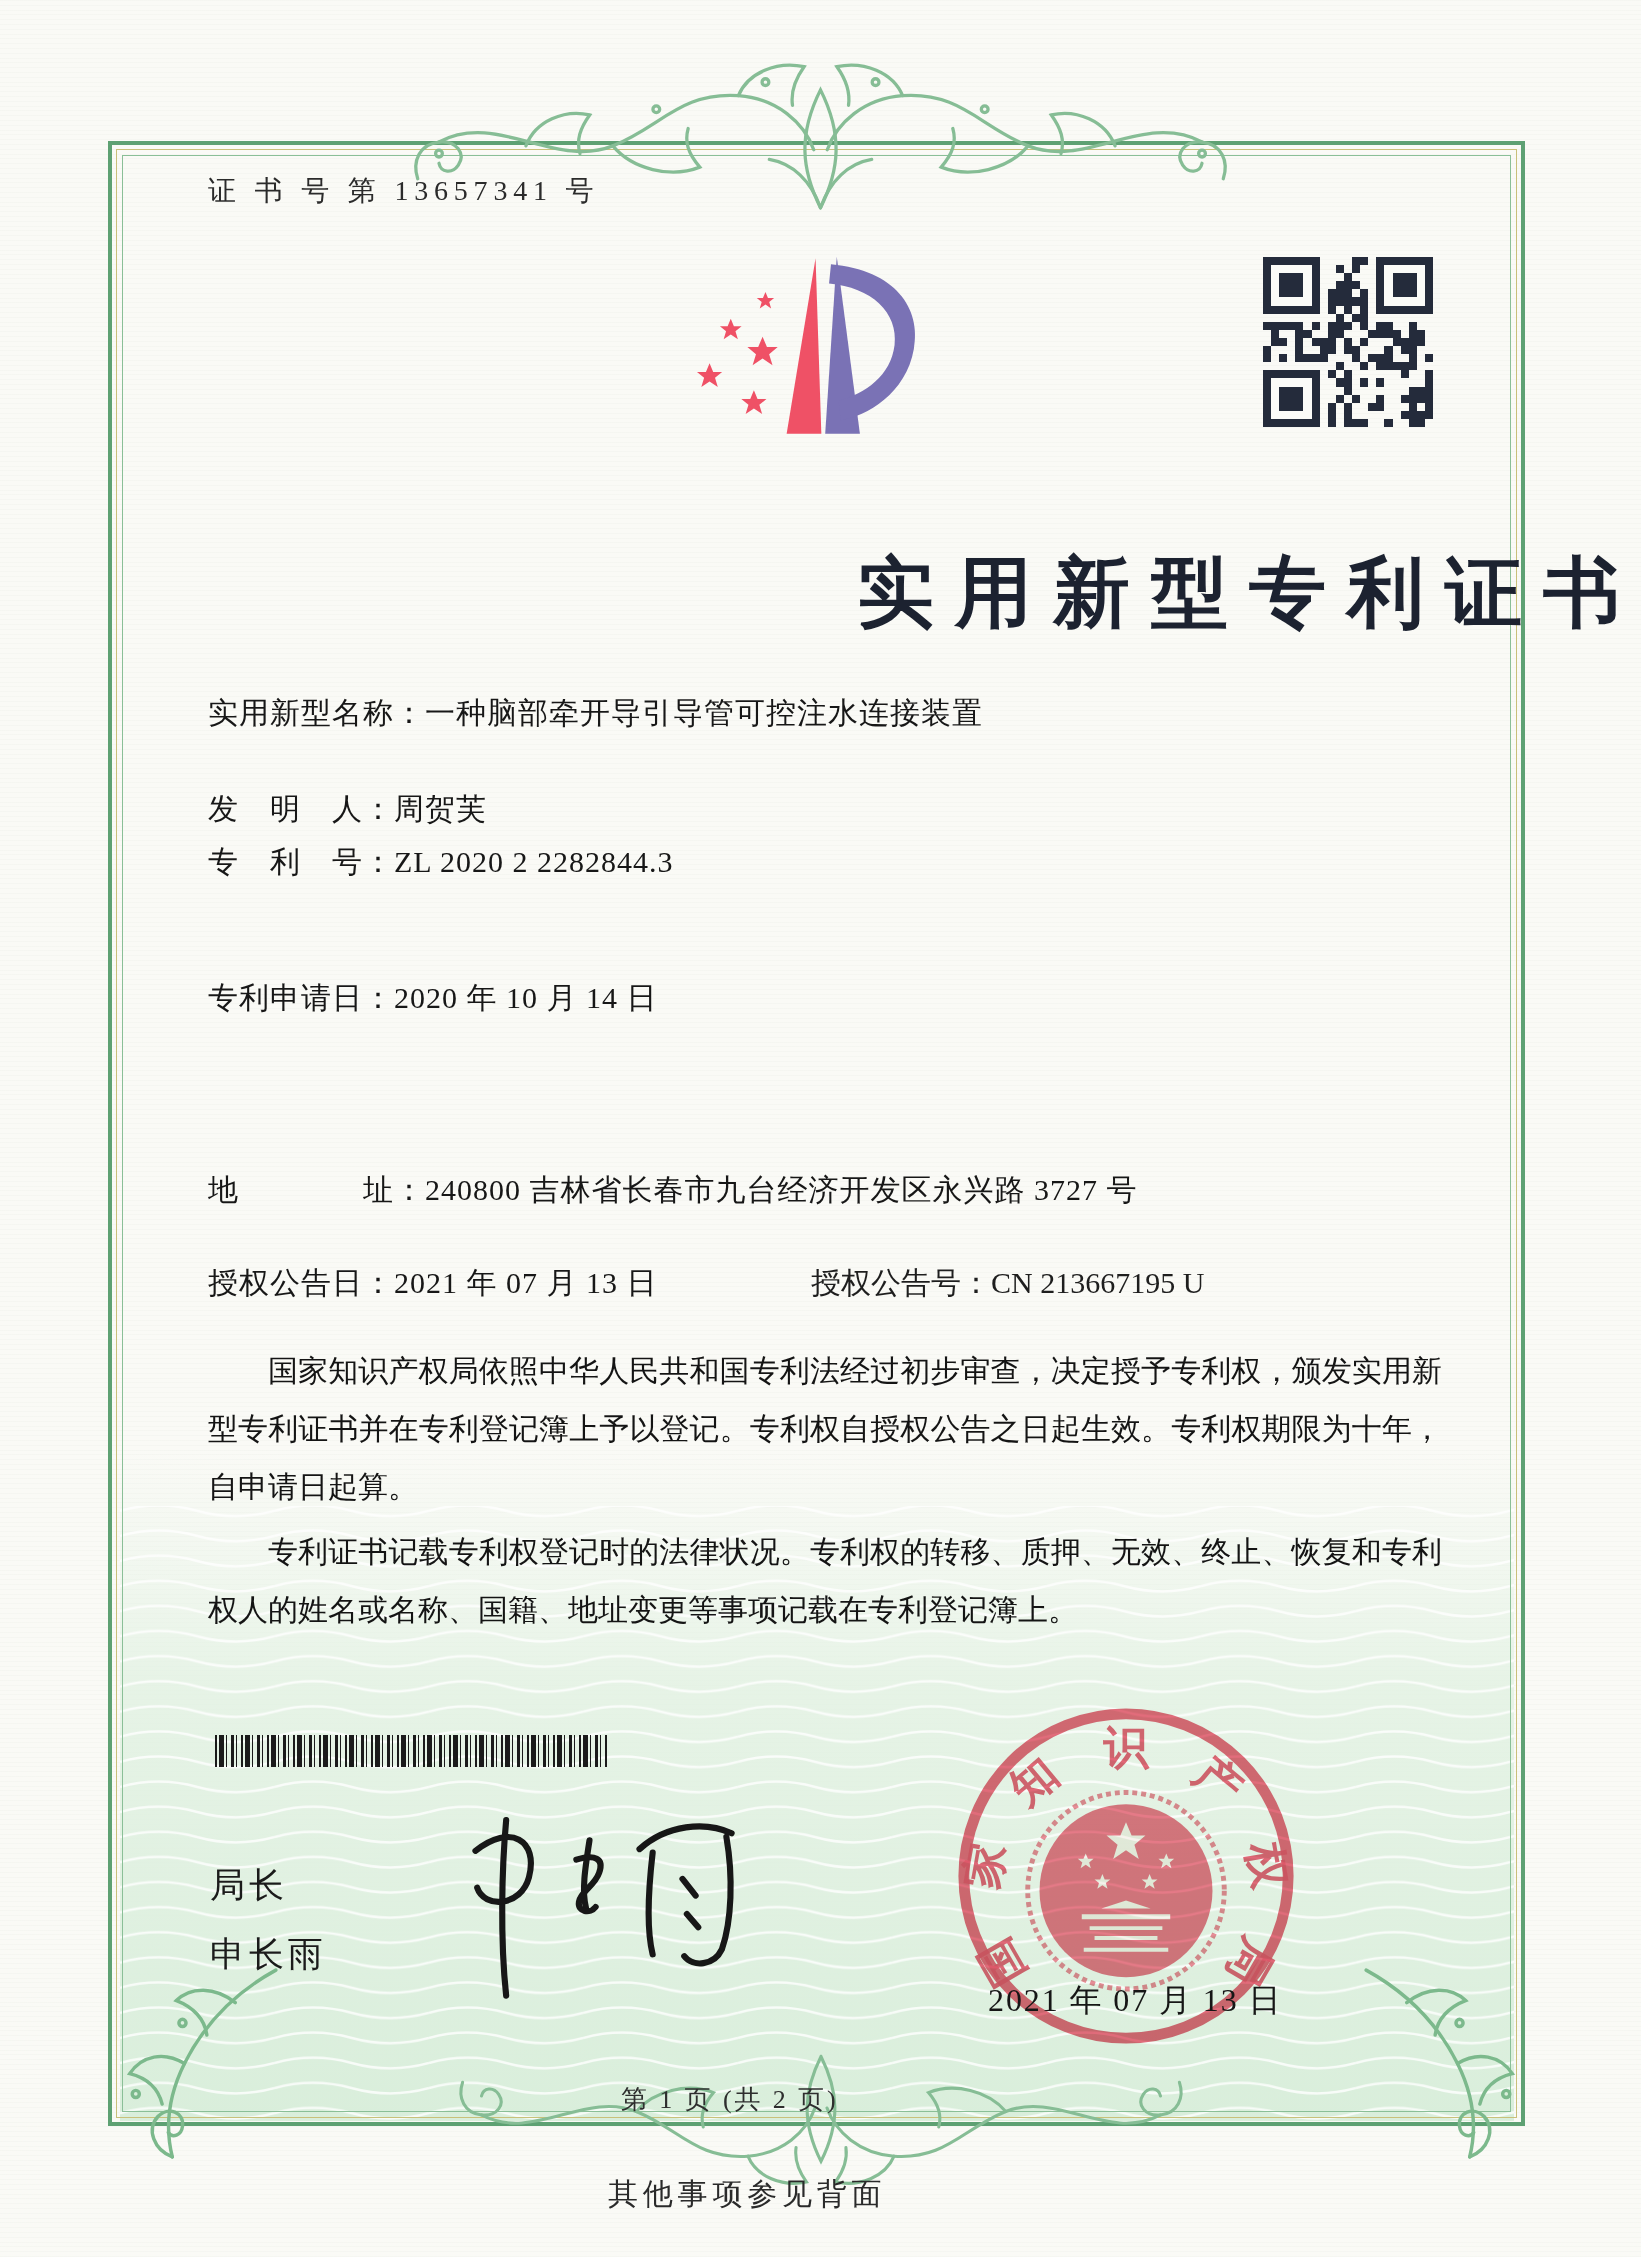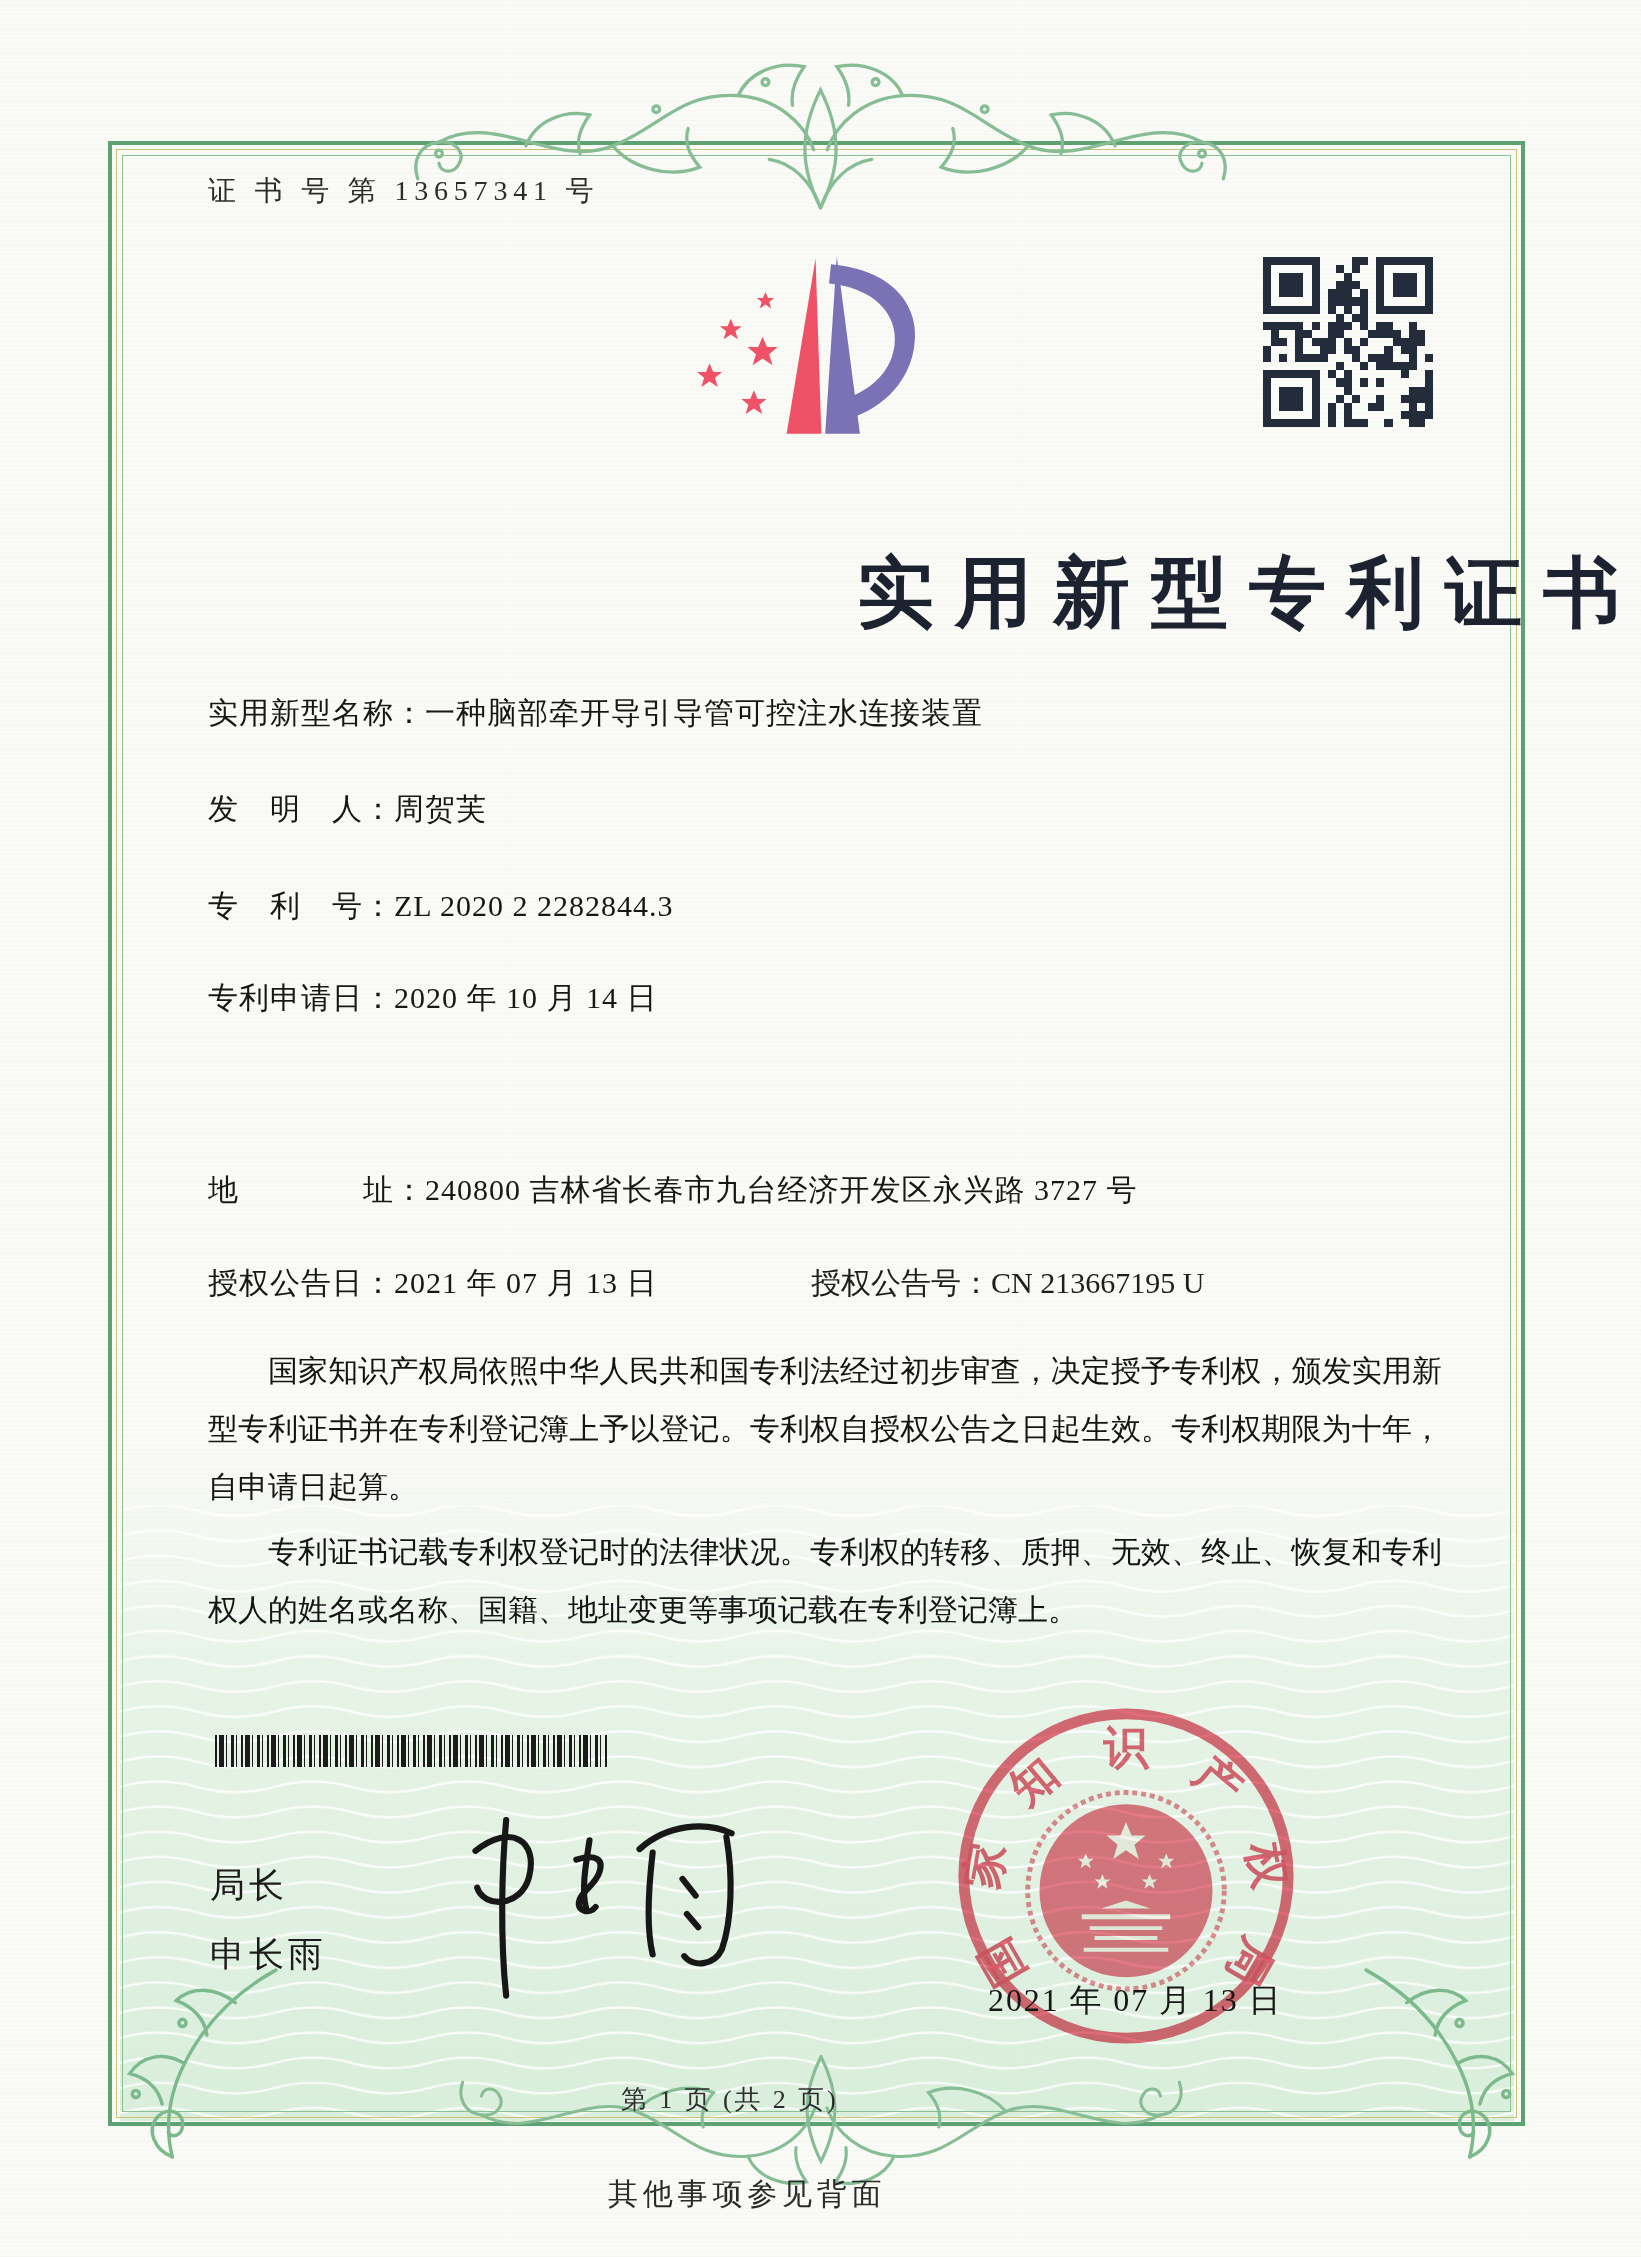--- a/index.html
+++ b/index.html
@@ -347,21 +347,21 @@
   </div>
 
   <div class="title">实用新型专利证书</div>
 
   <div class="field" style="top:693px">
     <span class="lbl">实用新型名称：</span><span class="val">一种脑部牵开导引导管可控注水连接装置</span>
   </div>
   <div class="field" style="top:789px">
     <span class="lbl">发　明　人：</span><span class="val">周贺芙</span>
   </div>
-  <div class="field" style="top:886px">
+  <div class="field" style="top:842px">
     <span class="lbl">专　利　号：</span><span class="val">ZL 2020 2 2282844.3</span>
   </div>
   <div class="field" style="top:978px">
     <span class="lbl">专利申请日：</span><span class="val">2020 年 10 月 14 日</span>
   </div>
   <div class="field" style="top:1170px">
     <span class="lbl">地　　　　址：</span><span class="val">240800  吉林省长春市九台经济开发区永兴路 3727 号</span>
   </div>
   <div class="field" style="top:1263px">
     <span class="lbl">授权公告日：</span><span class="val">2021 年 07 月 13 日</span>

